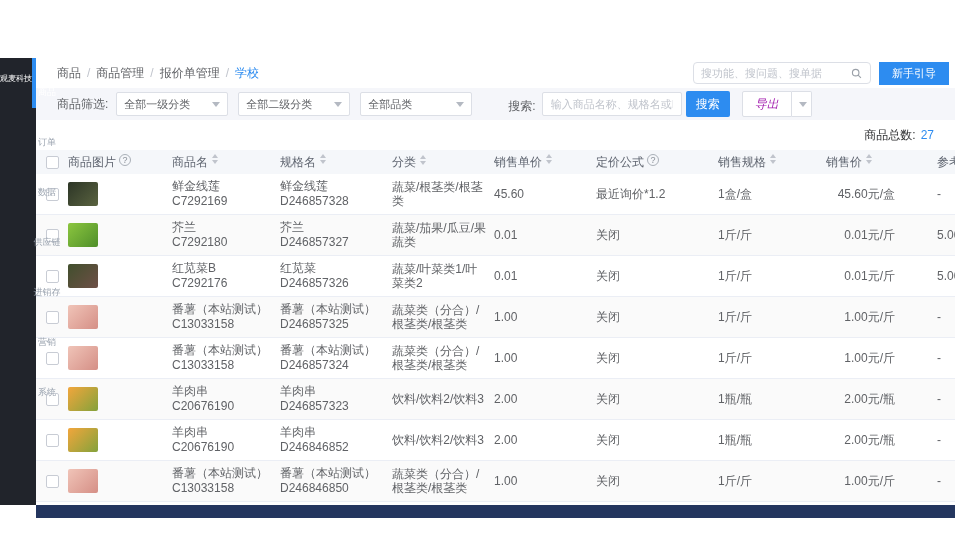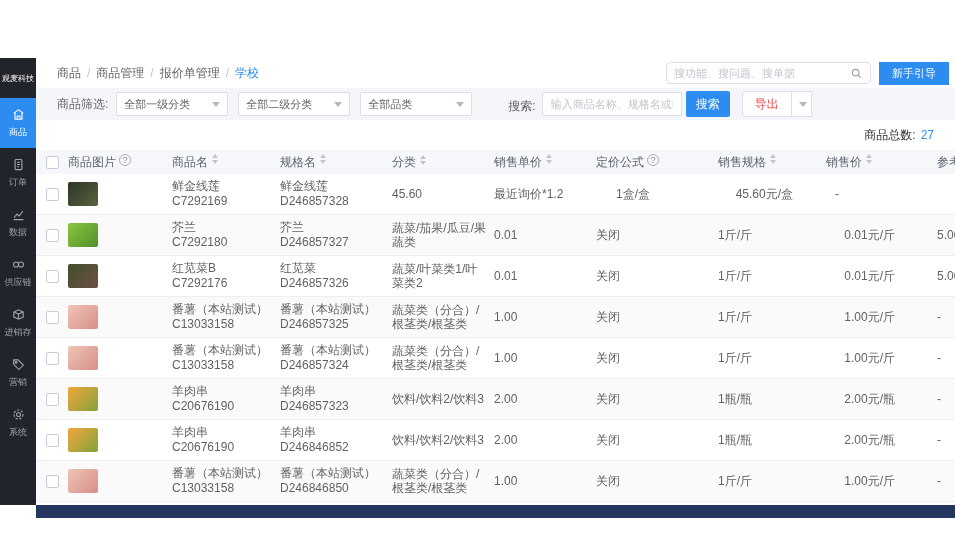--- a/index.html
+++ b/index.html
@@ -1,40 +1,40 @@
 <!DOCTYPE html>
 <html><head>
 <meta charset="utf-8">
 <style>
   * { box-sizing: border-box; margin: 0; padding: 0; }
   html,body { width:955px; height:555px; background:#fff; overflow:hidden;
     font-family:"Liberation Sans","DejaVu Sans",sans-serif; }
   .app { position:absolute; top:58px; left:0; width:955px; height:460px; display:flex; }
 
   
-  .sidebar { width:36px; height:447px; background:#21242b; flex:none; display:flex; flex-direction:column; }
+  .sidebar { width:36px; height:447px; background:#21242b; flex:none; display:flex; }
   .logo { height:40px; display:flex; align-items:center; justify-content:center;
     color:#fff; font-size:8px; letter-spacing:0; white-space:nowrap; }
   .nav-item { height:50px; display:flex; flex-direction:column; align-items:center;
     justify-content:center; gap:3px; color:#9aa3af; font-size:10px; cursor:pointer; }
   .nav-item.active { background:#2d8cf0; color:#fff; }
   .nav-icon { width:15px; height:15px; display:block; }
   .nav-icon svg { width:15px; height:15px; display:block; }
   .nav-label { transform:scale(0.9); white-space:nowrap; }
 
   
   .main { flex:1; min-width:0; display:flex; flex-direction:column; background:#fff; }
 
   .topbar { height:30px; flex:none; display:flex; align-items:center; justify-content:space-between;
     padding:0 6px 0 21px; }
   .breadcrumb { font-size:12px; color:#606266; display:flex; align-items:center; }
   .crumb:not(:first-child)::before { content:"/"; color:#c0c4cc; margin:0 6px; }
   .crumb.current { color:#2d8cf0; }
   .topbar-right { display:flex; align-items:center; gap:8px; }
-  .global-search { width:205px; height:22px; border:1px solid #dcdfe6; border-radius:4px;
+  .global-search { width:178px; height:22px; border:1px solid #dcdfe6; border-radius:4px;
     display:flex; align-items:center; padding:0 7px; background:#fff; }
   .global-search input { border:none; outline:none; flex:1; font-size:11px; color:#303133; min-width:0; }
   input::placeholder { color:#c0c4cc; }
   .mag svg { width:13px; height:13px; display:block; }
   .guide-btn { background:#2d8cf0; color:#fff; border:none; border-radius:0;
     font-size:11px; padding:4px 13px; cursor:pointer; white-space:nowrap; }
 
   .filterbar { height:32px; flex:none; background:#f5f6fa; display:flex; align-items:center;
     padding:0 21px; font-size:12px; color:#606266; }
   .fl-label { margin-right:8px; white-space:nowrap; }
@@ -43,21 +43,21 @@
     font-size:11px; color:#606266; margin-right:10px; cursor:pointer; white-space:nowrap; }
   .caret-down { width:0; height:0; border-left:4px solid transparent; border-right:4px solid transparent;
     border-top:5px solid #b4b9c2; flex:none; margin-left:4px; }
   .search-label { margin:4px 6px 0 26px; white-space:nowrap; }
   .search-input { width:140px; height:24px; border:1px solid #dcdfe6; border-radius:2px;
     padding:0 8px; font-size:11px; color:#303133; outline:none; }
   .search-btn { width:44px; height:26px; background:#2d8cf0; color:#fff; border:none;
     border-radius:2px; font-size:12px; margin-left:4px; cursor:pointer; }
   .export-group { display:flex; margin-left:12px; }
   .export-btn { height:26px; background:#fff; border:1px solid #dcdfe6; border-radius:2px 0 0 2px;
-    font-size:12px; color:#ef4444; padding:0 12px; cursor:pointer; }
+    font-size:12px; color:#a21caf; padding:0 12px; cursor:pointer;font-style:italic; }
   .export-caret { width:20px; height:26px; background:#fff; border:1px solid #dcdfe6; border-left:none;
     border-radius:0 2px 2px 0; display:flex; align-items:center; justify-content:center; cursor:pointer; }
 
   .summary { height:30px; flex:none; display:flex; align-items:center; padding:0 21px;
     font-size:12px; color:#303133;justify-content:flex-end; }
   .summary .count { color:#2d8cf0; margin-left:5px; }
 
   
   .table { overflow:hidden; font-size:12px; color:#606266; }
   .thead, .trow { display:flex; align-items:center; padding-left:10px; width:1015px; }
@@ -283,20 +283,21 @@
               <div class="thumb" style="background: linear-gradient(135deg, rgb(44, 53, 38), rgb(90, 99, 64));"></div>
             </div>
     <div class="cell c-name">
       <div class="l1">鲜金线莲</div>
       <div class="l2">C7292169</div>
     </div>
     <div class="cell c-spec">
       <div class="l1">鲜金线莲</div>
       <div class="l2">D246857328</div>
     </div>
+    <div class="cell c-cat">蔬菜/根茎类/根茎类</div>
     <div class="cell c-price">45.60</div>
     <div class="cell c-formula">最近询价*1.2</div>
     <div class="cell c-salespec">1盒/盒</div>
     <div class="cell c-saleprice">45.60元/盒</div>
     <div class="cell c-ref">-</div>
   </div>
           <div class="trow">
     <div class="cell c-check">
               <input type="checkbox" style="">
             </div>

